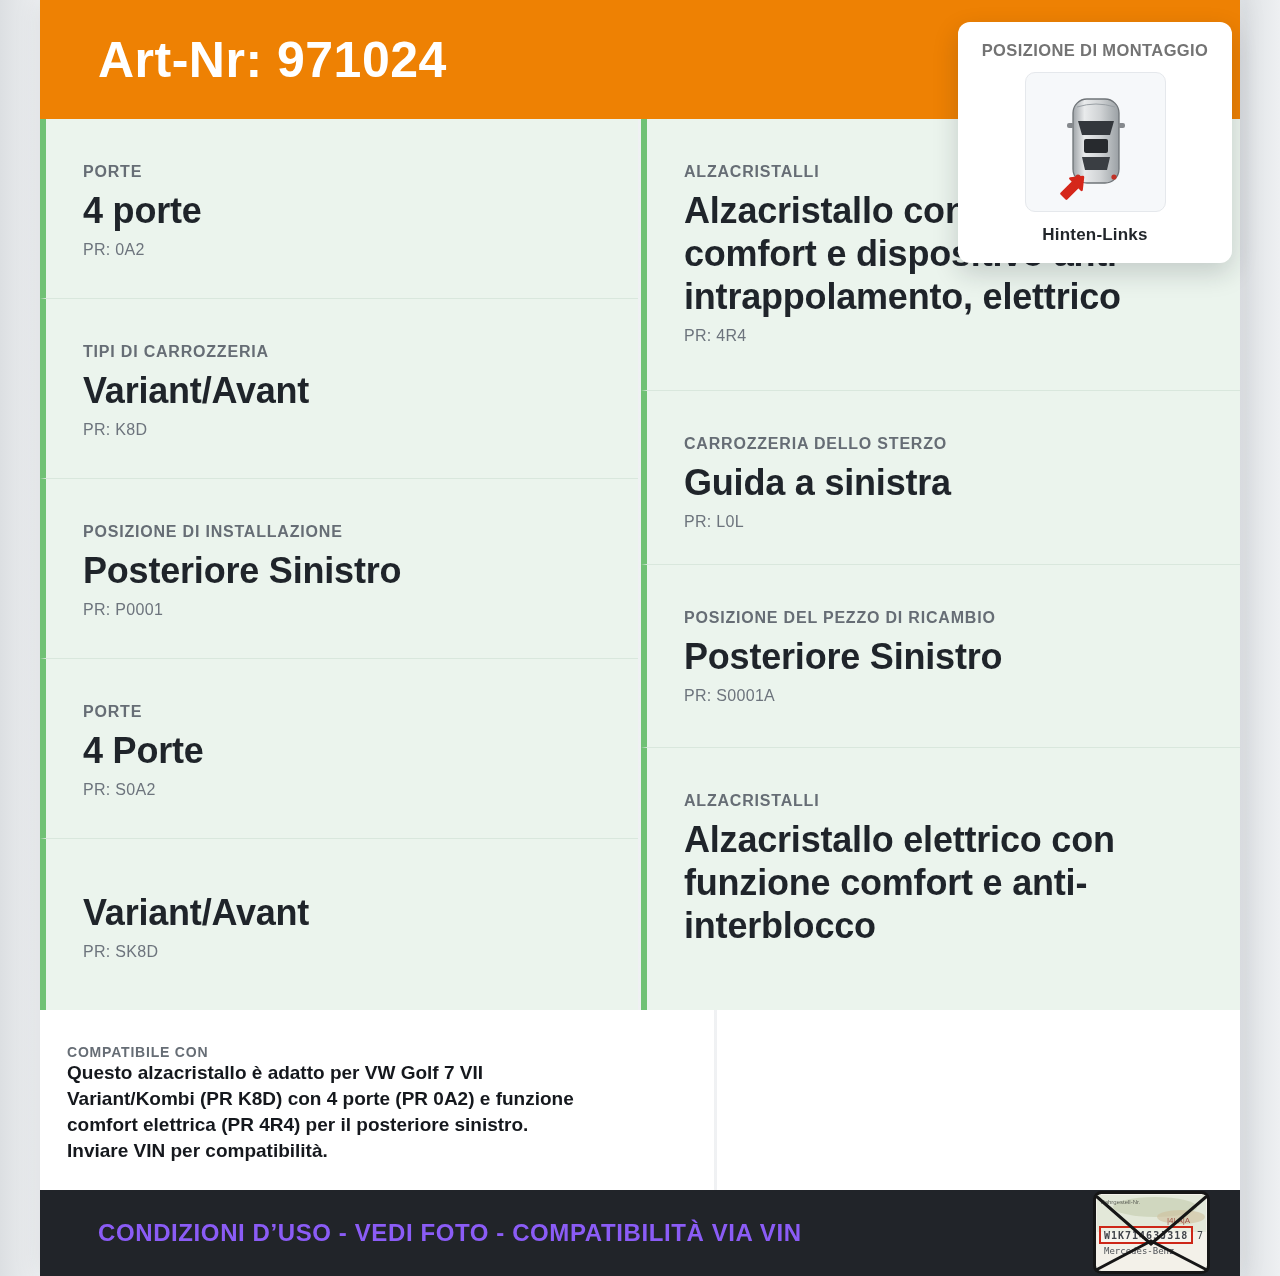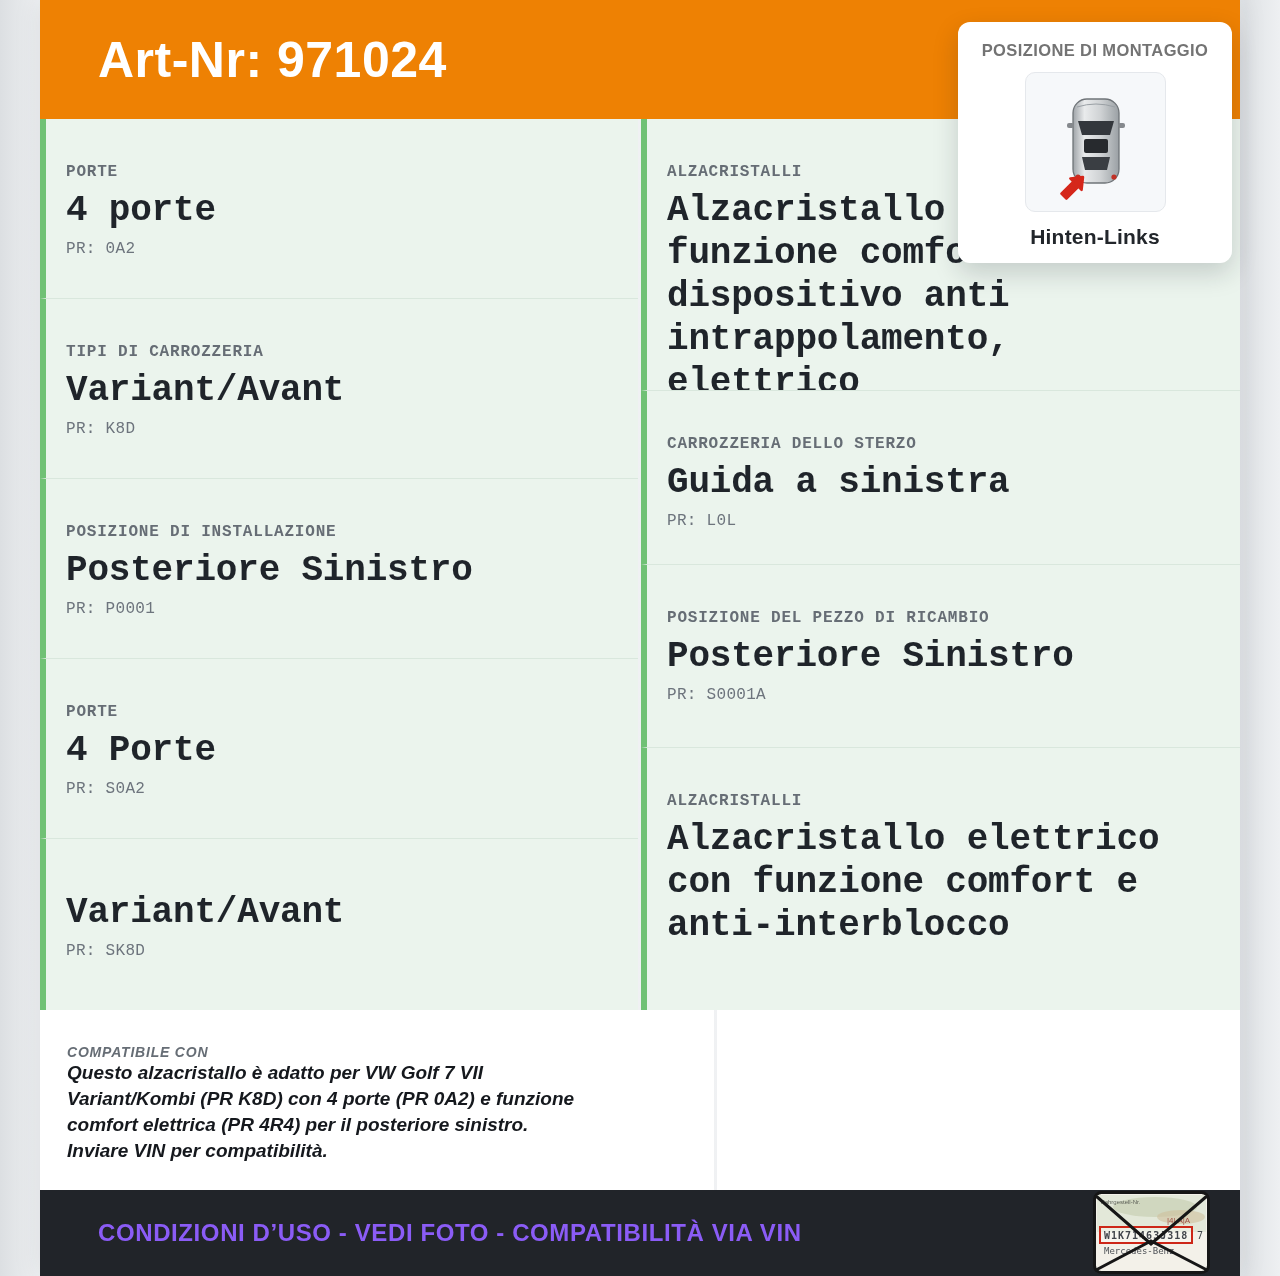--- a/index.html
+++ b/index.html
@@ -9,42 +9,42 @@
     font-family:"Liberation Sans","DejaVu Sans",sans-serif;
   }
   .content{position:absolute;left:40px;top:0;width:1200px;height:1276px;box-shadow:0 0 26px rgba(30,40,50,.10);}
   
   .hdr{height:119px;background:#ee8103;display:flex;align-items:center;padding-left:58px;box-sizing:border-box;}
   .hdr .title{color:#ffffff;font-size:50px;font-weight:bold;letter-spacing:0.5px;}
   
   .columns{display:flex;gap:3px;height:891px;}
   .col{width:598px;display:flex;flex-direction:column;}
   .col.right{width:599px;}
-  .card{background:#ebf4ed;border-left:6px solid #70c175;padding:44px 28px 0 20px;box-sizing:border-box;font-family:Liberation Mono, monospace;}
+  .card{background:#ebf4ed;border-left:6px solid #70c175;padding:44px 28px 0 37px;box-sizing:border-box;}
   .card+.card{border-top:1px solid #d9e7dd;}
   .card .label{font-size:16px;font-weight:bold;color:#666d75;letter-spacing:.8px;line-height:18px;}
   .card .value{font-size:36px;font-weight:bold;color:#1f242a;line-height:43px;margin-top:8px;letter-spacing:-0.2px;}
   .card .pr{font-size:16px;color:#6d747d;line-height:21px;margin-top:7px;letter-spacing:.3px;}
   
   .bottom-row{display:flex;gap:3px;height:180px;}
-  .compat{width:674px;background:#ffffff;box-sizing:border-box;padding:34px 26px 0 27px;font-style:italic;}
+  .compat{width:674px;background:#ffffff;box-sizing:border-box;padding:34px 26px 0 27px;}
   .compat .clabel{font-size:14px;font-weight:bold;color:#666d75;letter-spacing:.8px;line-height:16px;}
   .compat .cline{font-size:19px;font-weight:bold;color:#15181d;line-height:26px;}
   .compat .cline:first-of-type{margin-top:10px;}
   .blank{flex:1;background:#ffffff;}
   
   .footer{height:86px;background:#212429;position:relative;display:flex;align-items:center;padding-left:58px;box-sizing:border-box;}
   .footer .ftext{color:#8b5cf6;font-size:24px;font-weight:bold;letter-spacing:.6px;}
   .vin-img{position:absolute;right:30px;top:1px;width:117px;height:83px;}
   
   .mount{position:absolute;left:958px;top:22px;width:274px;height:241px;background:#ffffff;border-radius:12px;
          box-shadow:0 10px 26px rgba(20,30,40,.18);z-index:5;text-align:center;box-sizing:border-box;padding-top:19px;}
   .mount .mtitle{color:#737373;font-size:16.5px;font-weight:bold;letter-spacing:.4px;}
   .mount .imgbox{width:139px;height:138px;margin:12px auto 0;background:#f6f8fa;border:1px solid #e5e8ec;border-radius:10px;position:relative;overflow:hidden;}
-  .mount .caption{margin-top:13px;font-size:21px;font-weight:bold;color:#22262b;letter-spacing:.2px;}
+  .mount .caption{margin-top:13px;font-size:17px;font-weight:bold;color:#22262b;letter-spacing:.2px;}
   svg text{font-family:"Liberation Sans","DejaVu Sans",sans-serif;}
   svg text.mono{font-family:"DejaVu Sans Mono",monospace;}
 </style>
 </head>
 <body>
 
 <div class="page">
   <div class="content">
 
     <div class="hdr">

